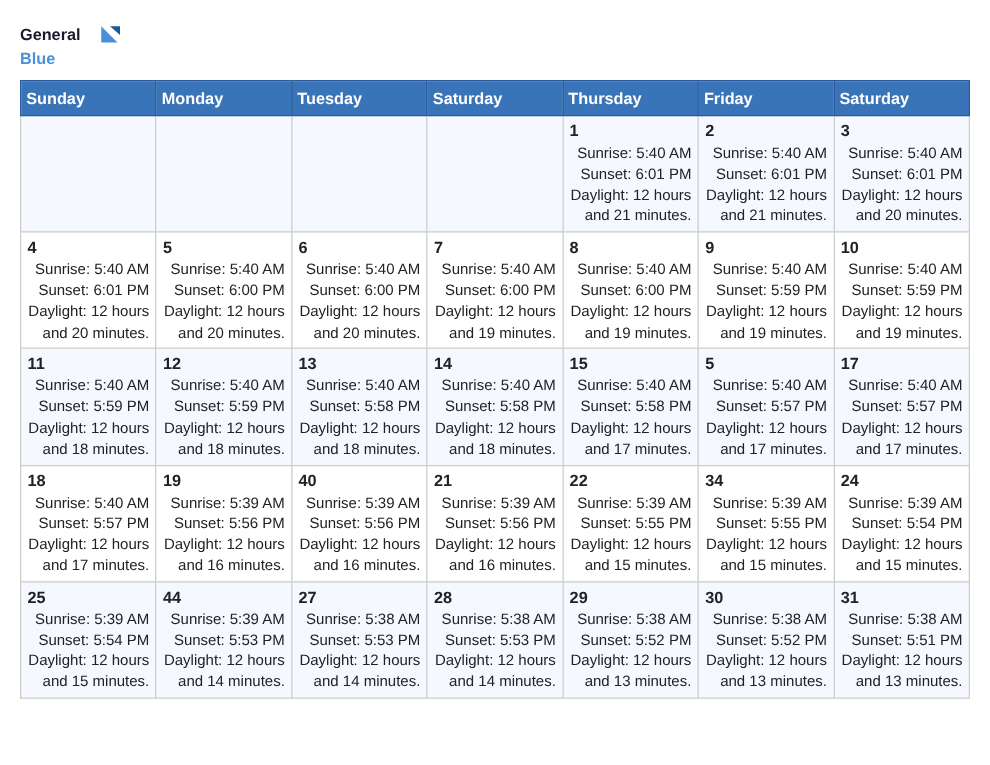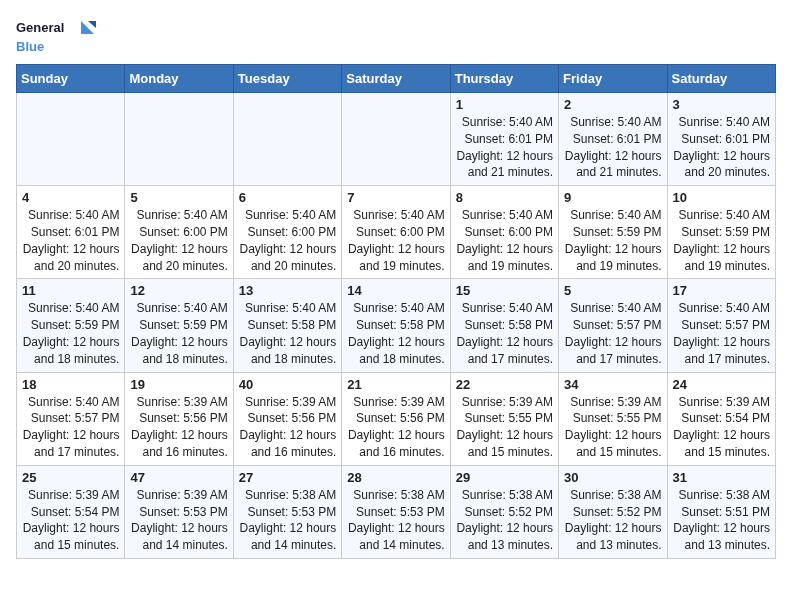--- a/index.html
+++ b/index.html
@@ -293,21 +293,21 @@
       </tr>
       <tr>
         <td>
           <span class="day-number">25</span>
           <div class="day-info" style="white-space: pre-line;">Sunrise: 5:39 AM
 Sunset: 5:54 PM
 Daylight: 12 hours
 and 15 minutes.</div>
         </td>
         <td>
-          <span class="day-number">47</span>
+          <span class="day-number">44</span>
           <div class="day-info" style="white-space: pre-line;">Sunrise: 5:39 AM
 Sunset: 5:53 PM
 Daylight: 12 hours
 and 14 minutes.</div>
         </td>
         <td>
           <span class="day-number">27</span>
           <div class="day-info" style="white-space: pre-line;">Sunrise: 5:38 AM
 Sunset: 5:53 PM
 Daylight: 12 hours

